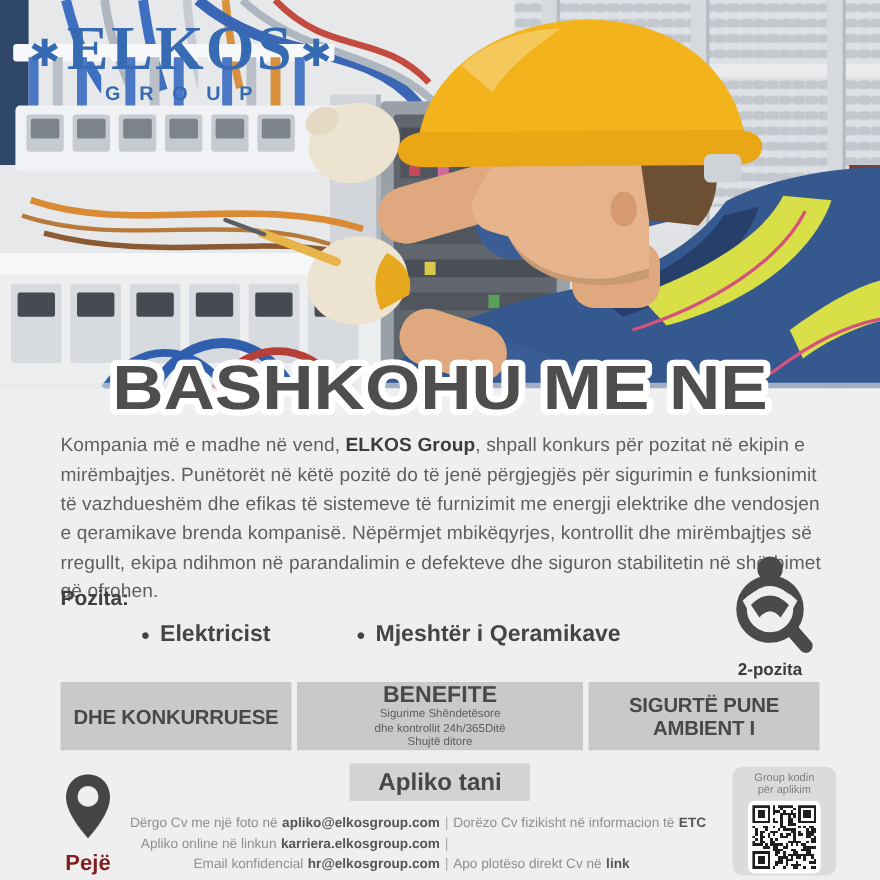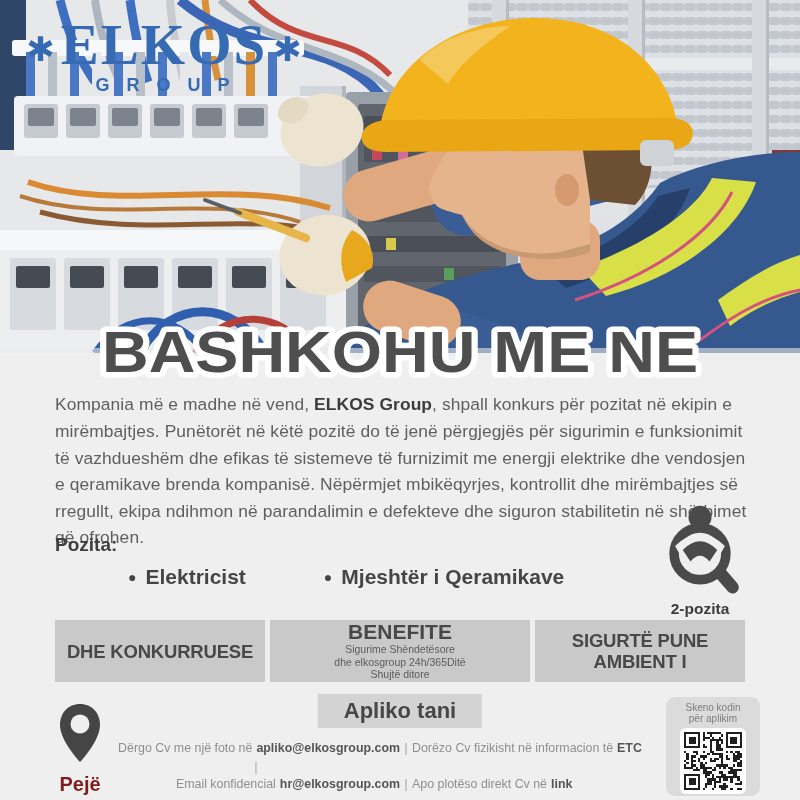--- a/index.html
+++ b/index.html
@@ -265,21 +265,21 @@
     <div class="recruit-label">2-pozita</div>
   </div>
 
   <div class="benefits">
     <div class="card">
       <div class="card-line">DHE KONKURRUESE</div>
     </div>
     <div class="card">
       <div class="card-title">BENEFITE</div>
       <div class="card-sub">Sigurime Shëndetësore</div>
-      <div class="card-sub">dhe elkosgroup 24h/365Ditë</div>
+      <div class="card-sub">dhe kontrollit 24h/365Ditë</div>
       <div class="card-sub">Shujtë ditore</div>
     </div>
     <div class="card">
       <div class="card-line">SIGURTË PUNE</div>
       <div class="card-line">AMBIENT I</div>
     </div>
   </div>
 
   <button class="apply">Apliko tani</button>
 
@@ -291,32 +291,33 @@
     <div class="pin-label">Pejë</div>
   </div>
 
   <div class="contact">
     <div class="c-row">
       <span class="c-left"><span>Dërgo Cv me një foto në</span><b>apliko@elkosgroup.com</b></span>
       <span class="sep">|</span>
       <span class="c-right"><span>Dorëzo Cv fizikisht në informacion të</span><b>ETC</b></span>
     </div>
     <div class="c-row">
+      <span class="c-left"><span>Apliko online në linkun</span><b>karriera.elkosgroup.com</b></span>
       <span class="sep">|</span>
     </div>
     <div class="c-row">
       <span class="c-left"><span>Email konfidencial</span><b>hr@elkosgroup.com</b></span>
       <span class="sep">|</span>
       <span class="c-right"><span>Apo plotëso direkt Cv në</span><b>link</b></span>
     </div>
   </div>
 
   <div class="qr-card">
     <div class="qr-caption">
-      <div>Skeno kodin</div>
+      <div>Group kodin</div>
       <div>për aplikim</div>
     </div>
     <div class="qr-box">
       <svg width="58" height="58" viewBox="0 0 25 25" shape-rendering="crispEdges">
         <path d="M0 0h7v7h-7z M18 0h7v7h-7z M0 18h7v7h-7z" fill="#1f1f1f"></path>
         <path d="M1 1h5v5h-5z M19 1h5v5h-5z M1 19h5v5h-5z" fill="#ffffff"></path>
         <path d="M2 2h3v3h-3z M20 2h3v3h-3z M2 20h3v3h-3z" fill="#1f1f1f"></path>
         <path class="qr-rand" d="M8 0h1v1h-1zM10 0h1v1h-1zM11 0h1v1h-1zM12 0h1v1h-1zM13 0h1v1h-1zM14 0h1v1h-1zM15 0h1v1h-1zM8 1h1v1h-1zM11 1h1v1h-1zM16 1h1v1h-1zM8 2h1v1h-1zM9 2h1v1h-1zM10 2h1v1h-1zM12 2h1v1h-1zM15 2h1v1h-1zM8 3h1v1h-1zM11 3h1v1h-1zM12 3h1v1h-1zM13 3h1v1h-1zM14 3h1v1h-1zM15 3h1v1h-1zM16 3h1v1h-1zM11 4h1v1h-1zM14 4h1v1h-1zM16 4h1v1h-1zM8 5h1v1h-1zM11 5h1v1h-1zM14 5h1v1h-1zM15 5h1v1h-1zM8 6h1v1h-1zM9 6h1v1h-1zM11 6h1v1h-1zM14 6h1v1h-1zM15 6h1v1h-1zM11 7h1v1h-1zM14 7h1v1h-1zM15 7h1v1h-1zM16 7h1v1h-1zM0 8h1v1h-1zM4 8h1v1h-1zM5 8h1v1h-1zM8 8h1v1h-1zM11 8h1v1h-1zM12 8h1v1h-1zM18 8h1v1h-1zM20 8h1v1h-1zM22 8h1v1h-1zM23 8h1v1h-1zM1 9h1v1h-1zM5 9h1v1h-1zM10 9h1v1h-1zM12 9h1v1h-1zM13 9h1v1h-1zM14 9h1v1h-1zM15 9h1v1h-1zM16 9h1v1h-1zM21 9h1v1h-1zM23 9h1v1h-1zM24 9h1v1h-1zM1 10h1v1h-1zM3 10h1v1h-1zM4 10h1v1h-1zM7 10h1v1h-1zM8 10h1v1h-1zM9 10h1v1h-1zM15 10h1v1h-1zM16 10h1v1h-1zM18 10h1v1h-1zM21 10h1v1h-1zM22 10h1v1h-1zM23 10h1v1h-1zM24 10h1v1h-1zM1 11h1v1h-1zM3 11h1v1h-1zM6 11h1v1h-1zM8 11h1v1h-1zM11 11h1v1h-1zM13 11h1v1h-1zM14 11h1v1h-1zM16 11h1v1h-1zM18 11h1v1h-1zM19 11h1v1h-1zM21 11h1v1h-1zM22 11h1v1h-1zM23 11h1v1h-1zM0 12h1v1h-1zM3 12h1v1h-1zM4 12h1v1h-1zM6 12h1v1h-1zM11 12h1v1h-1zM12 12h1v1h-1zM13 12h1v1h-1zM16 12h1v1h-1zM21 12h1v1h-1zM22 12h1v1h-1zM24 12h1v1h-1zM1 13h1v1h-1zM3 13h1v1h-1zM7 13h1v1h-1zM9 13h1v1h-1zM16 13h1v1h-1zM23 13h1v1h-1zM24 13h1v1h-1zM0 14h1v1h-1zM3 14h1v1h-1zM4 14h1v1h-1zM7 14h1v1h-1zM8 14h1v1h-1zM14 14h1v1h-1zM15 14h1v1h-1zM16 14h1v1h-1zM17 14h1v1h-1zM18 14h1v1h-1zM21 14h1v1h-1zM23 14h1v1h-1zM24 14h1v1h-1zM0 15h1v1h-1zM1 15h1v1h-1zM2 15h1v1h-1zM3 15h1v1h-1zM5 15h1v1h-1zM7 15h1v1h-1zM8 15h1v1h-1zM9 15h1v1h-1zM10 15h1v1h-1zM11 15h1v1h-1zM13 15h1v1h-1zM15 15h1v1h-1zM17 15h1v1h-1zM19 15h1v1h-1zM20 15h1v1h-1zM4 16h1v1h-1zM5 16h1v1h-1zM6 16h1v1h-1zM8 16h1v1h-1zM9 16h1v1h-1zM12 16h1v1h-1zM13 16h1v1h-1zM20 16h1v1h-1zM21 16h1v1h-1zM22 16h1v1h-1zM23 16h1v1h-1zM24 16h1v1h-1zM8 17h1v1h-1zM9 17h1v1h-1zM10 17h1v1h-1zM11 17h1v1h-1zM15 17h1v1h-1zM16 17h1v1h-1zM19 17h1v1h-1zM20 17h1v1h-1zM21 17h1v1h-1zM22 17h1v1h-1zM9 18h1v1h-1zM10 18h1v1h-1zM12 18h1v1h-1zM16 18h1v1h-1zM17 18h1v1h-1zM21 18h1v1h-1zM22 18h1v1h-1zM9 19h1v1h-1zM12 19h1v1h-1zM14 19h1v1h-1zM15 19h1v1h-1zM16 19h1v1h-1zM17 19h1v1h-1zM18 19h1v1h-1zM19 19h1v1h-1zM20 19h1v1h-1zM21 19h1v1h-1zM22 19h1v1h-1zM23 19h1v1h-1zM10 20h1v1h-1zM11 20h1v1h-1zM12 20h1v1h-1zM13 20h1v1h-1zM15 20h1v1h-1zM17 20h1v1h-1zM18 20h1v1h-1zM20 20h1v1h-1zM23 20h1v1h-1zM10 21h1v1h-1zM11 21h1v1h-1zM13 21h1v1h-1zM14 21h1v1h-1zM15 21h1v1h-1zM20 21h1v1h-1zM24 21h1v1h-1zM9 22h1v1h-1zM10 22h1v1h-1zM11 22h1v1h-1zM13 22h1v1h-1zM17 22h1v1h-1zM22 22h1v1h-1zM23 22h1v1h-1zM24 22h1v1h-1zM9 23h1v1h-1zM13 23h1v1h-1zM15 23h1v1h-1zM16 23h1v1h-1zM17 23h1v1h-1zM18 23h1v1h-1zM8 24h1v1h-1zM12 24h1v1h-1zM16 24h1v1h-1zM17 24h1v1h-1zM20 24h1v1h-1zM23 24h1v1h-1zM24 24h1v1h-1z" fill="#1f1f1f"></path>
       </svg>
     </div>

